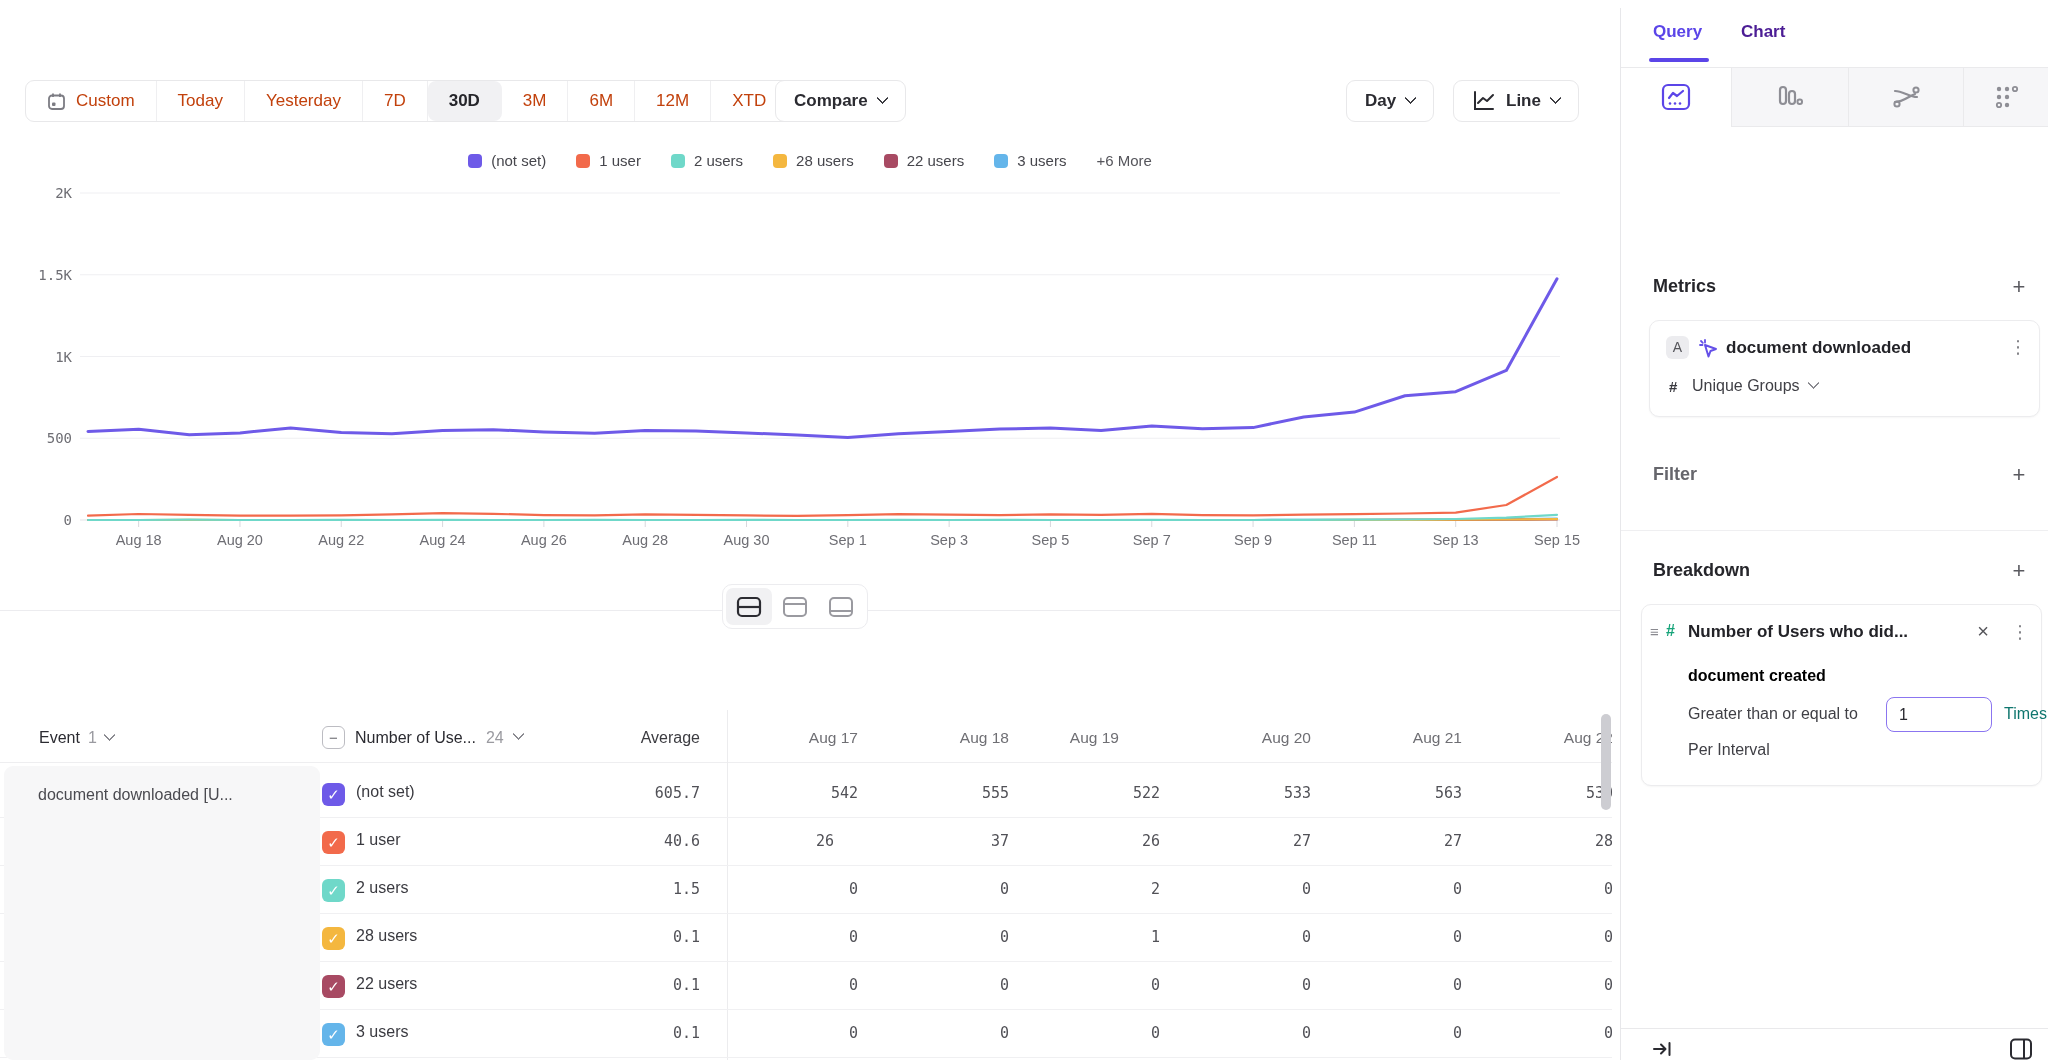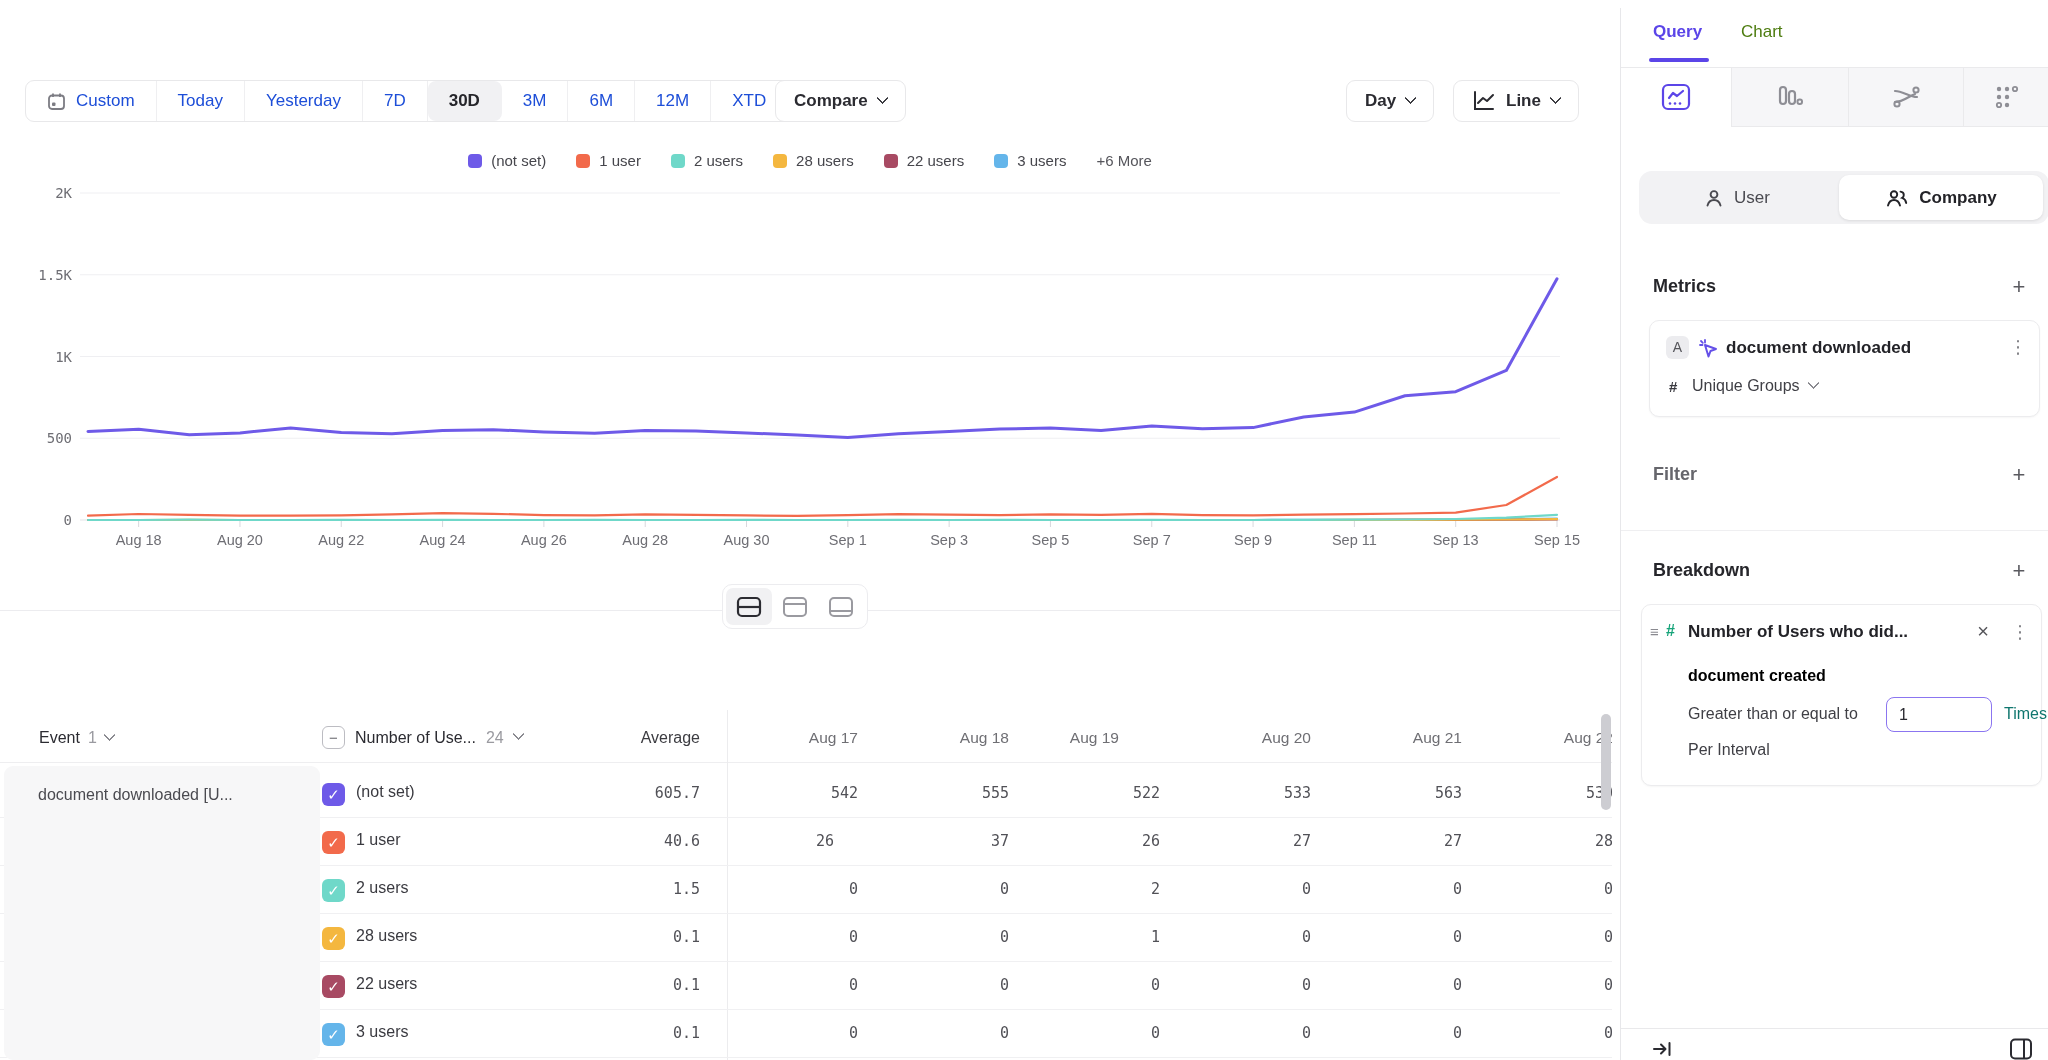--- a/index.html
+++ b/index.html
@@ -8,21 +8,21 @@
          font-family:"Liberation Sans", sans-serif; color:#2b2b31; }
   .mono { font-family:"DejaVu Sans Mono", monospace; }
 
   
   .main { position:absolute; left:0; top:0; width:1620px; height:1060px; background:#fff; }
 
   
   .toolbar { position:absolute; left:0; top:80px; width:1620px; height:42px; }
   .range-group { position:absolute; left:25px; top:0; height:42px; display:flex; align-items:stretch;
                  border:1px solid #e8e8ea; border-radius:9px; background:#fff; }
-  .seg { display:flex; align-items:center; padding:0 21px; font-size:17px; color:#1d4ed8;
+  .seg { display:flex; align-items:center; padding:0 21px; font-size:17px; color:#c2410c;
          border-right:1px solid #efeff1; cursor:pointer; white-space:nowrap; }
   .seg:last-child { border-right:none; }
   .seg.sel { background:#f1f1f3; color:#26262b; font-weight:bold; border-radius:8px; border-right-color:transparent; }
   .btn { position:absolute; top:0; height:42px; display:flex; align-items:center; gap:10px;
          border:1px solid #e8e8ea; border-radius:9px; background:#fff; padding:0 18px;
          font-size:17px; color:#2b2b31; font-weight:bold; cursor:pointer; white-space:nowrap; }
   .chev { width:9px; height:9px; border-right:2px solid #8a8a90; border-bottom:2px solid #8a8a90;
           transform:rotate(45deg) translate(-1px,-1px); display:inline-block; border-radius:1px; flex:0 0 auto; margin-top:-3px;}
   .chev.dark { border-color:#3c3c41; }
 
@@ -74,21 +74,21 @@
   .event-cell { position:absolute; left:4px; top:56px; width:316px; height:294px; background:#f7f7f8;
                 border-radius:9px; cursor:pointer; }
   .event-cell span { position:absolute; left:34px; top:20px; font-size:16px; color:#4a4a50; white-space:nowrap; }
   .scroll-thumb { position:absolute; left:1601px; top:4px; width:10px; height:96px; border-radius:5px; background:#cdcdd2; }
 
   
   .panel { position:absolute; left:1620px; top:8px; width:428px; height:1060px; background:#fff;
            border-left:1px solid #e7e7ea; }
   .tab { position:absolute; top:14px; font-size:17px; cursor:pointer; }
   .tab.active { color:#5b45e8; font-weight:bold; }
-  .tab.inactive { color:#4d7c0f; }
+  .tab.inactive { color:#4c1d95;font-weight:bold; }
   .tab-underline { position:absolute; left:28px; top:50px; width:60px; height:4px; border-radius:2px; background:#5b45e8; }
   .tile-row { position:absolute; left:0; top:59px; width:428px; height:60px; display:flex; border-top:1px solid #eaeaec; }
   .tile { display:flex; align-items:center; justify-content:center; background:#f6f6f8;
           border-left:1px solid #eaeaec; border-bottom:1px solid #eaeaec; cursor:pointer; }
   .tile.sel { background:#fff; border-bottom-color:transparent; border-left:none; }
 
   .segmented { position:absolute; left:18px; top:163px; width:410px; height:53px; background:#f2f2f4;
                border-radius:13px; display:flex; align-items:center; }
   .seg-opt { display:flex; align-items:center; justify-content:center; gap:10px; font-size:17px; cursor:pointer; }
   .seg-user { width:196px; color:#4a4a50; }
@@ -440,37 +440,20 @@
             <circle cx="14" cy="6" r="2.2" fill="#8e8e95"></circle>
             <circle cx="22" cy="6" r="2.2" fill="none" stroke="#8e8e95" stroke-width="1.8"></circle>
           <circle cx="6" cy="14" r="2.2" fill="#8e8e95"></circle>
             <circle cx="14" cy="14" r="2.2" fill="#8e8e95"></circle>
           <circle cx="6" cy="22" r="2.2" fill="none" stroke="#8e8e95" stroke-width="1.8"></circle>
             <circle cx="14" cy="22" r="2.2" fill="#8e8e95"></circle>
         </svg>
       </div>
     </div>
 
-    <div class="segmented">
-      <div class="seg-opt seg-user">
-        <svg width="20" height="20" viewBox="0 0 20 20">
-          <circle cx="10" cy="6.5" r="3.4" fill="none" stroke="#4a4a50" stroke-width="1.9"></circle>
-          <path d="M3.5 17.5 C4.5 13.5, 7 12, 10 12 C13 12, 15.5 13.5, 16.5 17.5" fill="none" stroke="#4a4a50" stroke-width="1.9" stroke-linecap="round"></path>
-        </svg>
-        <span>User</span>
-      </div>
-      <div class="seg-opt seg-company">
-        <svg width="24" height="20" viewBox="0 0 24 20">
-          <circle cx="9" cy="6.5" r="3.2" fill="none" stroke="#232328" stroke-width="1.9"></circle>
-          <path d="M3 17.5 C4 13.5, 6.2 12, 9 12 C11.8 12, 14 13.5, 15 17.5" fill="none" stroke="#232328" stroke-width="1.9" stroke-linecap="round"></path>
-          <path d="M15.5 3.6 C17.5 3.8, 18.8 5.2, 18.8 7 C18.8 8.3, 18.2 9.3, 17.2 9.9 C19.5 10.7, 20.8 12.5, 21.2 15" fill="none" stroke="#232328" stroke-width="1.9" stroke-linecap="round"></path>
-        </svg>
-        <span>Company</span>
-      </div>
-    </div>
 
     <div class="section-title" style="top:268px">Metrics</div>
     <div class="plus-btn" style="top:266px">+</div>
 
     <div class="mcard">
       <div class="abadge">A</div>
       <svg style="position:absolute; left:46px; top:15px" width="24" height="24" viewBox="0 0 24 24">
         <path d="M9 9 L20 13 L14.5 15 L12.5 20.5 Z" fill="none" stroke="#6450e8" stroke-width="2" stroke-linejoin="round"></path>
         <line x1="4" y1="9" x2="6.5" y2="9" stroke="#6450e8" stroke-width="1.8" stroke-linecap="round"></line>
         <line x1="9" y1="4" x2="9" y2="6.5" stroke="#6450e8" stroke-width="1.8" stroke-linecap="round"></line>

